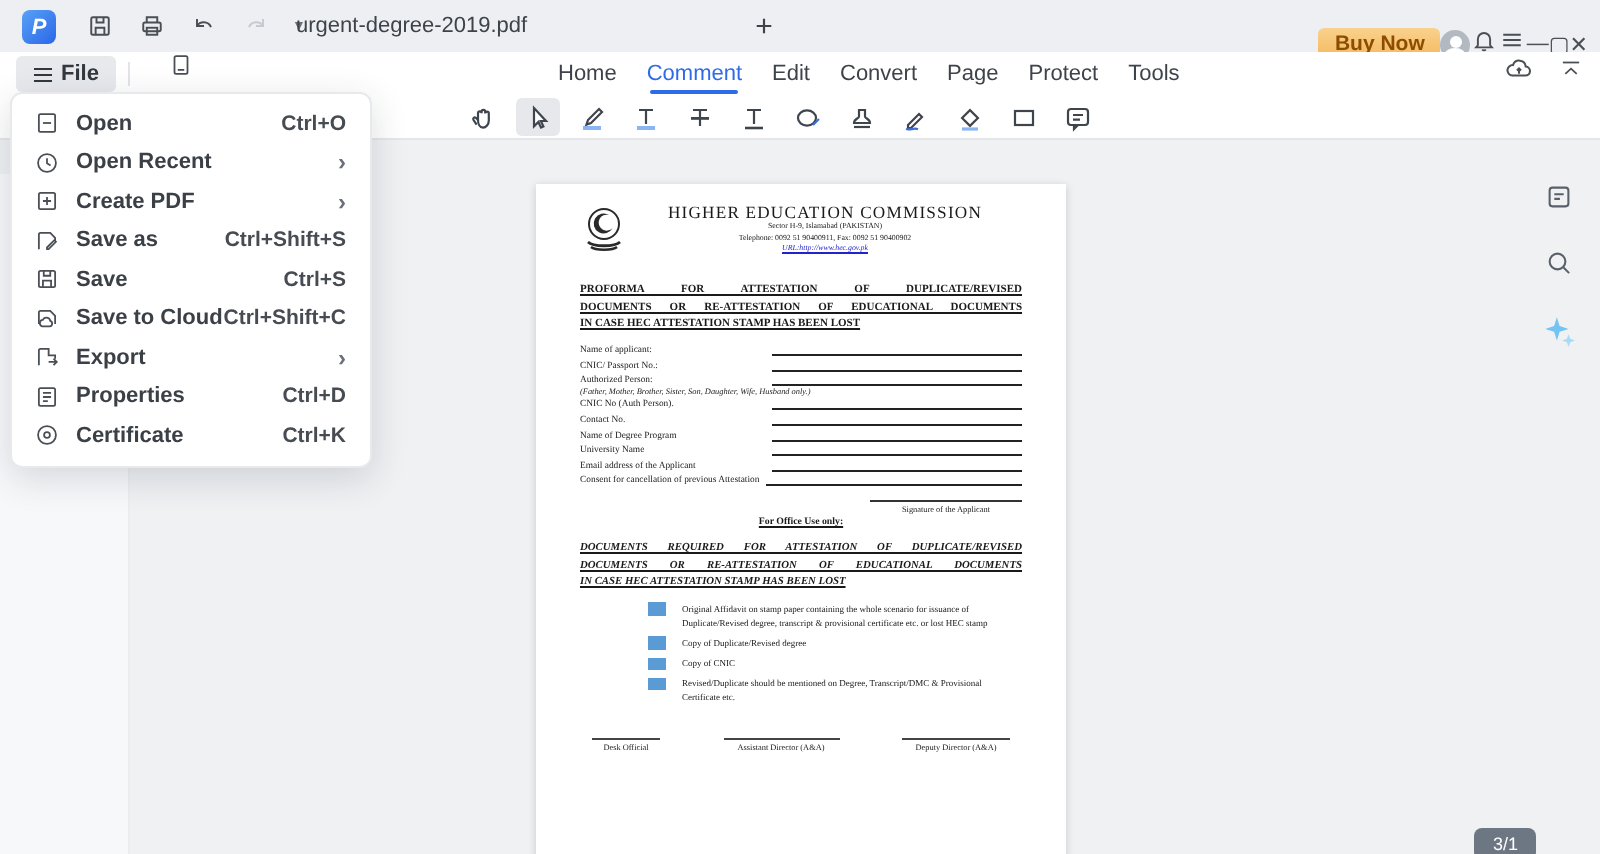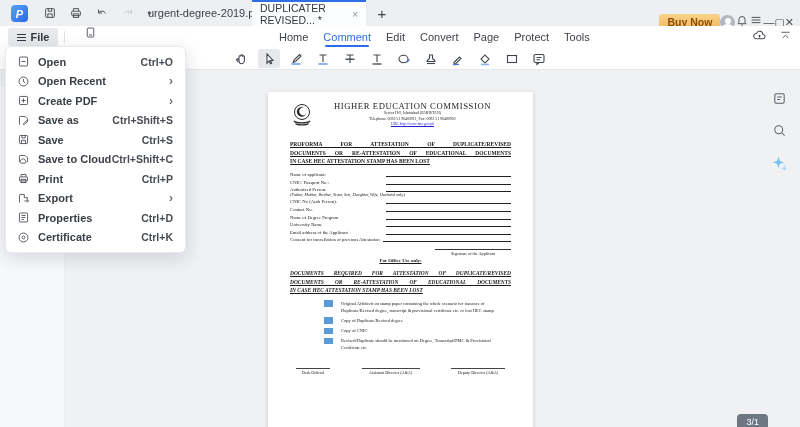--- a/index.html
+++ b/index.html
@@ -134,24 +134,20 @@
             <path d="M12 4v4H8"></path>
             <path d="M12 8c-1.6-2.8-6.4-3.1-8 .6"></path>
           </svg>
       </span>
       <span class="caret">▼</span>
     </div>
 
     <div class="tab1">
       <span>urgent-degree-2019.pdf</span>
     </div>
-    <div class="tab2">
-      <span>DUPLICATER  REVISED... *</span>
-      <span class="x">×</span>
-    </div>
     <div class="newtab">+</div>
 
     <div class="tbright">
       <span class="buynow">Buy Now</span>
       <span class="avatar"></span>
       <span class="tico">
         <svg width="14" height="14" viewBox="0 0 16 16">
             <path d="M4.5 11V7.5a3.5 3.5 0 0 1 7 0V11l1 1.2H3.5z"></path>
             <path d="M7 13.4a1.2 1.2 0 0 0 2 0"></path>
           </svg>
@@ -475,29 +471,20 @@
 
     <div class="fmitem">
       <span class="fmi"><svg width="13" height="13" viewBox="0 0 16 16">
             <path d="M3 11V4a1 1 0 0 1 1-1h6l3 3v5"></path>
             <path d="M5 12.5a2 2 0 0 1 .4-3.9 2.4 2.4 0 0 1 4.6.6 1.7 1.7 0 0 1-.3 3.3z"></path>
           </svg></span>
       <span>Save to Cloud</span>
       <span class="sc">Ctrl+Shift+C</span>
     </div>
 
-    <div class="fmitem">
-      <span class="fmi"><svg width="13" height="13" viewBox="0 0 16 16">
-            <path d="M5 6V3h6v3"></path>
-            <rect x="3" y="6" width="10" height="5" rx="1"></rect>
-            <rect x="5" y="9" width="6" height="4"></rect>
-          </svg></span>
-      <span>Print</span>
-      <span class="sc">Ctrl+P</span>
-    </div>
 
     <div class="fmitem">
       <span class="fmi"><svg width="13" height="13" viewBox="0 0 16 16">
             <path d="M3 13V4a1 1 0 0 1 1-1h5v4h4v2"></path>
             <path d="M9 11h5M12 9l2 2-2 2"></path>
           </svg></span>
       <span>Export</span>
       <span class="sc chev">›</span>
     </div>
 

